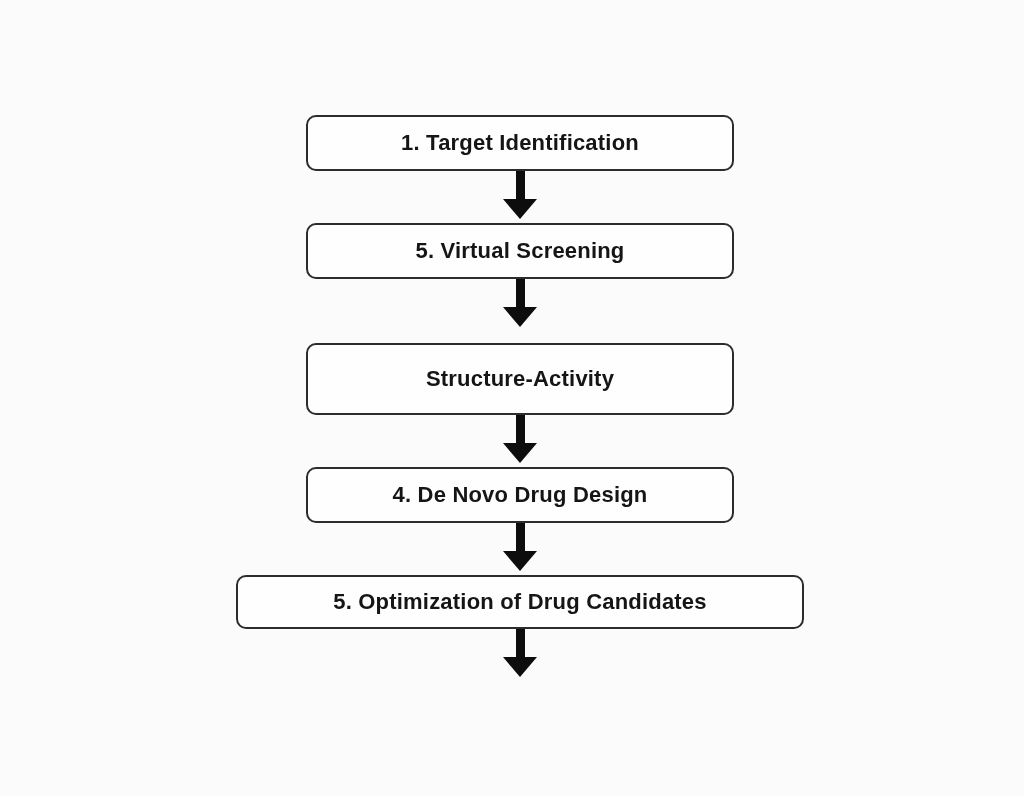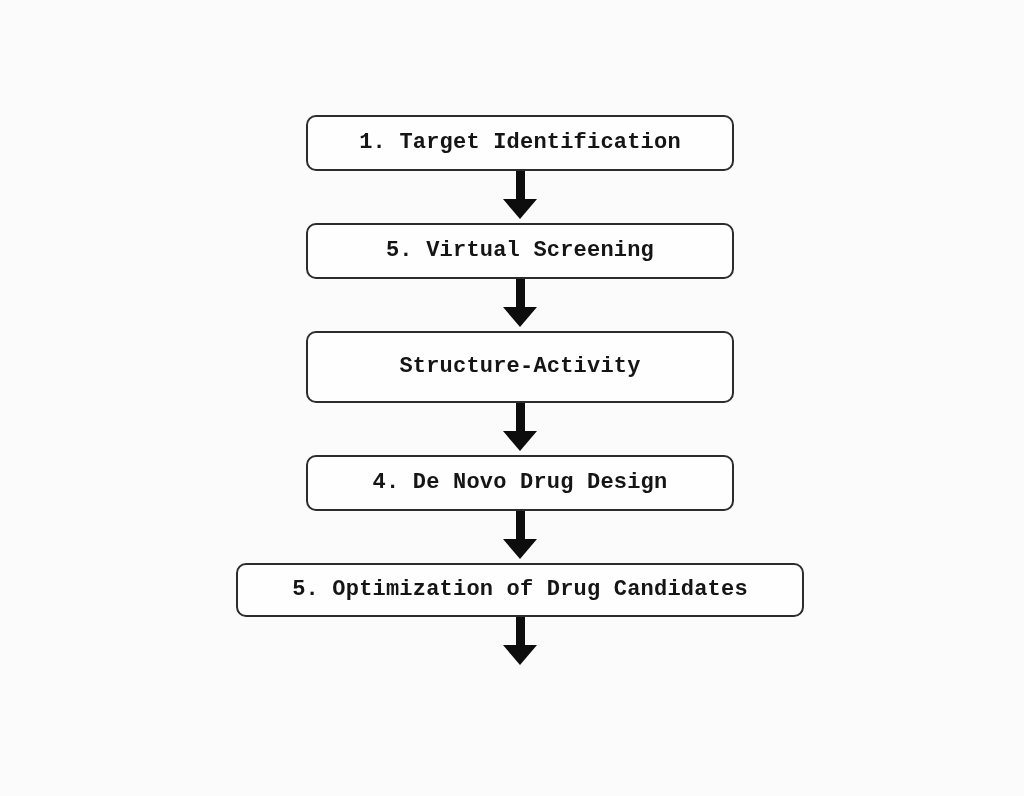--- a/index.html
+++ b/index.html
@@ -15,21 +15,20 @@
     font-family: "Liberation Sans", "DejaVu Sans", sans-serif;
   }
   .flow {
     position: absolute;
     left: 520px;
     top: 115px;
     transform: translateX(-50%);
     display: flex;
     flex-direction: column;
     align-items: center;
-    font-family: Liberation Mono, monospace;
   }
   .node {
     box-sizing: border-box;
     width: 428px;
     min-height: 56px;
     background: #fefefe;
     border: 2px solid #2c2c2c;
     border-radius: 10px;
     display: flex;
     flex-direction: column;
@@ -38,20 +37,21 @@
     text-align: center;
     color: #151515;
     font-size: 22px;
     font-weight: bold;
     letter-spacing: 0.2px;
     line-height: 1.35;
     padding: 4px 10px;
   }
   .node.tall {
     min-height: 72px;
+    margin-top: 12px;
   }
   .node.wide {
     width: 568px;
     min-height: 54px;
   }
   .arrow {
     height: 52px;
     display: flex;
     flex-direction: column;
     align-items: center;

